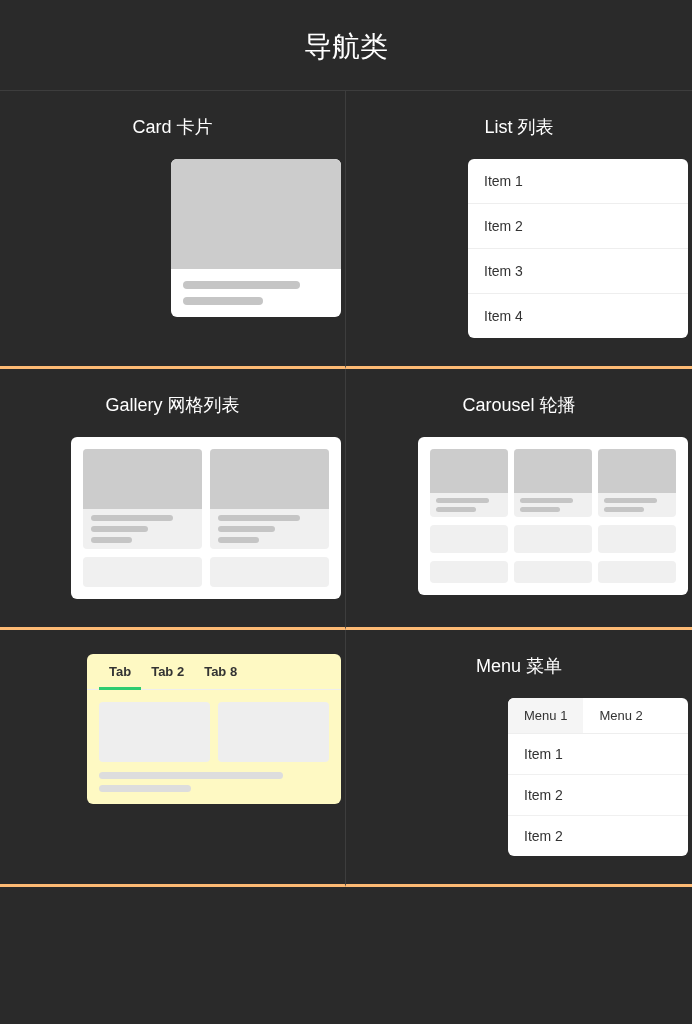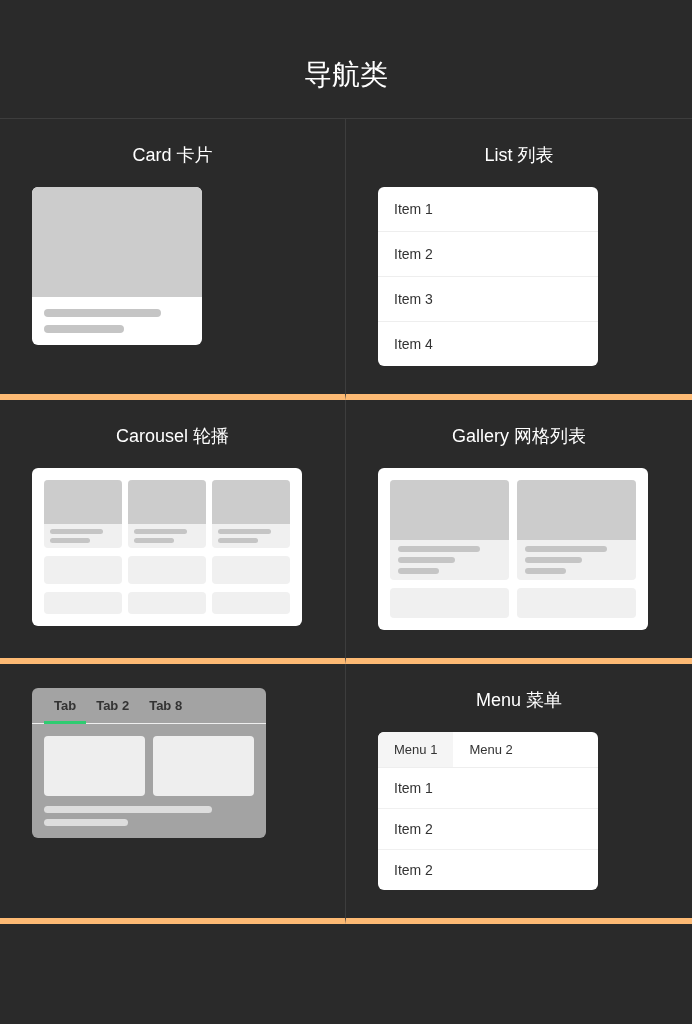--- a/index.html
+++ b/index.html
@@ -9,45 +9,44 @@
       font-family: -apple-system, BlinkMacSystemFont, 'Segoe UI', sans-serif;
       width: 692px;
       min-height: 1024px;
     }
     .page-title {
       text-align: center;
       font-size: 28px;
       font-weight: 500;
       padding: 28px 0 24px;
       color: #ffffff;
-      margin-top: 28px;
     }
     .grid {
       display: grid;
       grid-template-columns: 1fr 1fr;
       border-top: 1px solid #3d3d3d;
     }
     .cell {
       border-right: 1px solid #3d3d3d;
-      border-bottom: 6px solid #fdba74;
-      padding: 24px 32px 28px;
+      border-bottom: 3px solid #fdba74;
+      padding: 24px 4px 28px;
     }
     .cell:nth-child(even) {
       border-right: none;
     }
     .cell-title {
       font-size: 18px;
       font-weight: 400;
       color: #ffffff;
       text-align: center;
       margin-bottom: 20px;
     }
     .demo-area {
       display: flex;
-      justify-content: flex-start;
+      justify-content: flex-end;
     }
 
     
     .card-demo {
       background: #ffffff;
       border-radius: 6px;
       width: 170px;
       overflow: hidden;
     }
     .card-image {
@@ -202,23 +201,23 @@
       gap: 6px;
     }
     .carousel-row3-card {
       background: #f0f0f0;
       border-radius: 4px;
       height: 22px;
     }
 
     
     .tab-demo {
-      background: #a3a3a3;
-      border-radius: 6px;
-      width: 234px;
+      background: #fef9c3;
+      border-radius: 6px;
+      width: 254px;
       overflow: hidden;
     }
     .tab-header {
       display: flex;
       border-bottom: 1px solid #eeeeee;
       padding: 0 12px;
     }
     .tab-label {
       padding: 10px 10px 8px;
       font-size: 13px;
@@ -262,21 +261,21 @@
       background: #dddddd;
       height: 7px;
       border-radius: 4px;
       width: 40%;
     }
 
     
     .menu-demo {
       background: #ffffff;
       border-radius: 6px;
-      width: 220px;
+      width: 180px;
       overflow: hidden;
     }
     .menu-tabs {
       display: flex;
       border-bottom: 1px solid #eeeeee;
     }
     .menu-tab {
       padding: 10px 16px;
       font-size: 13px;
       color: #333333;
@@ -317,61 +316,20 @@
   </div>
 
   <div class="cell">
     <div class="cell-title">List  列表</div>
     <div class="demo-area">
       <div class="list-demo">
         <div class="list-item">Item 1</div>
         <div class="list-item">Item 2</div>
         <div class="list-item">Item 3</div>
         <div class="list-item">Item 4</div>
-      </div>
-    </div>
-  </div>
-
-  <div class="cell">
-    <div class="cell-title">Carousel  轮播</div>
-    <div class="demo-area">
-      <div class="carousel-demo">
-        <div class="carousel-grid">
-          <div class="carousel-card">
-            <div class="carousel-card-img"></div>
-            <div class="carousel-card-body">
-              <div class="carousel-card-line1"></div>
-              <div class="carousel-card-line2"></div>
-            </div>
-          </div>
-          <div class="carousel-card">
-            <div class="carousel-card-img"></div>
-            <div class="carousel-card-body">
-              <div class="carousel-card-line1"></div>
-              <div class="carousel-card-line2"></div>
-            </div>
-          </div>
-          <div class="carousel-card">
-            <div class="carousel-card-img"></div>
-            <div class="carousel-card-body">
-              <div class="carousel-card-line1"></div>
-              <div class="carousel-card-line2"></div>
-            </div>
-          </div>
-        </div>
-        <div class="carousel-row2">
-          <div class="carousel-row2-card"></div>
-          <div class="carousel-row2-card"></div>
-          <div class="carousel-row2-card"></div>
-        </div>
-        <div class="carousel-row3">
-          <div class="carousel-row3-card"></div>
-          <div class="carousel-row3-card"></div>
-          <div class="carousel-row3-card"></div>
-        </div>
       </div>
     </div>
   </div>
 
   <div class="cell">
     <div class="cell-title">Gallery 网格列表</div>
     <div class="demo-area">
       <div class="gallery-demo">
         <div class="gallery-grid">
           <div class="gallery-card">
@@ -393,20 +351,61 @@
         </div>
         <div class="gallery-bottom-row">
           <div class="gallery-bottom-card"></div>
           <div class="gallery-bottom-card"></div>
         </div>
       </div>
     </div>
   </div>
 
   <div class="cell">
+    <div class="cell-title">Carousel  轮播</div>
+    <div class="demo-area">
+      <div class="carousel-demo">
+        <div class="carousel-grid">
+          <div class="carousel-card">
+            <div class="carousel-card-img"></div>
+            <div class="carousel-card-body">
+              <div class="carousel-card-line1"></div>
+              <div class="carousel-card-line2"></div>
+            </div>
+          </div>
+          <div class="carousel-card">
+            <div class="carousel-card-img"></div>
+            <div class="carousel-card-body">
+              <div class="carousel-card-line1"></div>
+              <div class="carousel-card-line2"></div>
+            </div>
+          </div>
+          <div class="carousel-card">
+            <div class="carousel-card-img"></div>
+            <div class="carousel-card-body">
+              <div class="carousel-card-line1"></div>
+              <div class="carousel-card-line2"></div>
+            </div>
+          </div>
+        </div>
+        <div class="carousel-row2">
+          <div class="carousel-row2-card"></div>
+          <div class="carousel-row2-card"></div>
+          <div class="carousel-row2-card"></div>
+        </div>
+        <div class="carousel-row3">
+          <div class="carousel-row3-card"></div>
+          <div class="carousel-row3-card"></div>
+          <div class="carousel-row3-card"></div>
+        </div>
+      </div>
+    </div>
+  </div>
+
+  <div class="cell">
     <div class="demo-area">
       <div class="tab-demo">
         <div class="tab-header">
           <div class="tab-label active">Tab</div>
           <div class="tab-label">Tab 2</div>
           <div class="tab-label">Tab 8</div>
         </div>
         <div class="tab-content">
           <div class="tab-content-grid">
             <div class="tab-content-block"></div>

